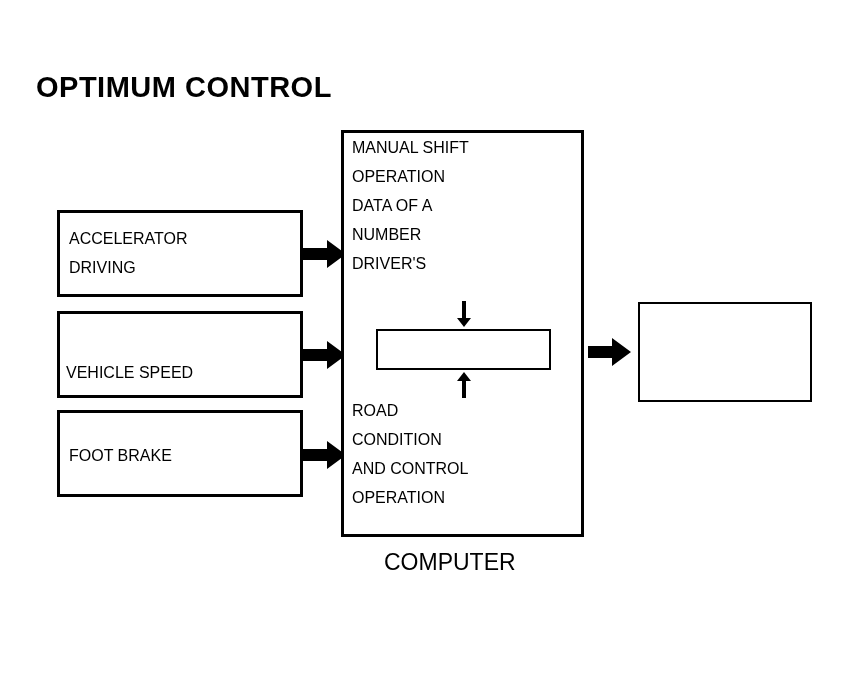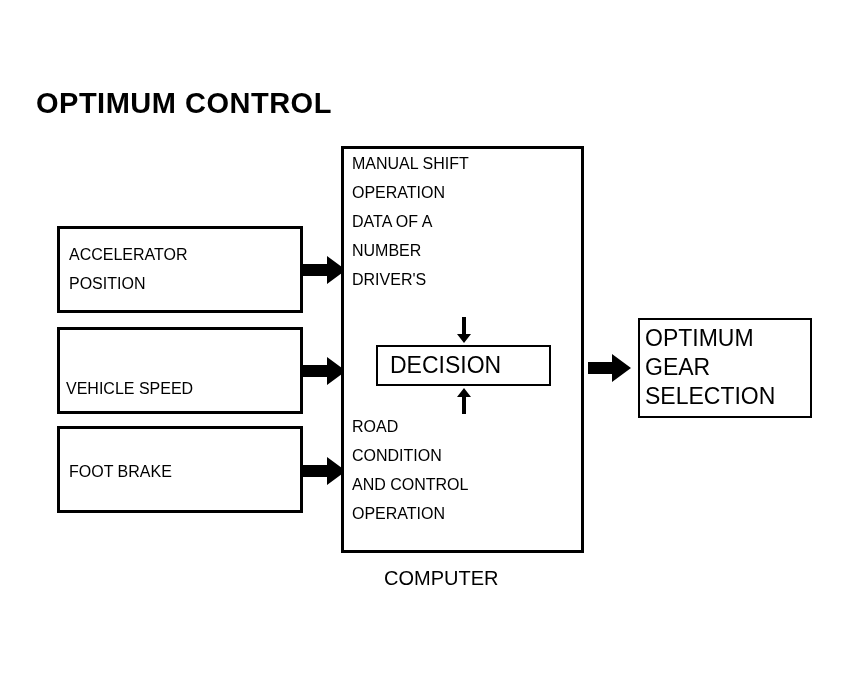--- a/index.html
+++ b/index.html
@@ -10,21 +10,21 @@
   body {
     width: 849px;
     height: 692px;
     position: relative;
     overflow: hidden;
     font-family: "Liberation Sans", sans-serif;
     color: #000000;
   }
   .canvas {
     position: absolute;
-    left: 0; top: 16px;
+    left: 0; top: 0;
     width: 849px;
     height: 544px;
   }
 
   
   .title {
     position: absolute;
     left: 36px;
     top: 73px;
     font-size: 29px;
@@ -83,21 +83,21 @@
     left: 390px; top: 335px;
     font-size: 23px;
     line-height: 29px;
   }
 
   
   #computer-caption {
     position: absolute;
     left: 384px;
     top: 548px;
-    font-size: 20px;
+    font-size: 23px;
     line-height: 29px;
     white-space: pre;
   }
 
   
   #box-output {
     left: 638px; top: 302px; width: 174px; height: 100px;
     border-width: 2px;
   }
   #output-label {
@@ -131,21 +131,21 @@
 </style>
 </head>
 <body>
 
 <div class="canvas">
 
   <div class="title">OPTIMUM CONTROL</div>
 
   <div class="box" id="box-accel"></div>
   <div class="box-text" id="accel-label">ACCELERATOR
-POSITION</div>
+DRIVING</div>
 
   <div class="box" id="box-speed"></div>
   <div class="box-text" id="speed-label">VEHICLE SPEED</div>
 
   <div class="box" id="box-brake"></div>
   <div class="box-text" id="brake-label">FOOT BRAKE</div>
 
   <div class="arrow-right" id="arrow-accel">
     <svg width="44" height="30" viewBox="0 0 44 30">
       <path d="M0,9 L24,9 L24,1 L43,15 L24,29 L24,21 L0,21 Z" fill="#000000"></path>
@@ -172,21 +172,20 @@
 NUMBER
 DRIVER'S</div>
 
   <div class="arrow-vert" id="arrow-down-decision">
     <svg width="16" height="27" viewBox="0 0 16 27">
       <path d="M6,0 L10,0 L10,17 L15,17 L8,26 L1,17 L6,17 Z" fill="#000000"></path>
     </svg>
   </div>
 
   <div class="box" id="box-decision"></div>
-  <div class="box-text" id="decision-label">DECISION</div>
 
   <div class="arrow-vert" id="arrow-up-decision">
     <svg width="16" height="27" viewBox="0 0 16 27">
       <path d="M6,26 L10,26 L10,9 L15,9 L8,0 L1,9 L6,9 Z" fill="#000000"></path>
     </svg>
   </div>
 
   <div class="box-text" id="computer-bottom-text">ROAD
 CONDITION
 AND CONTROL
@@ -194,18 +193,15 @@
 
   <div id="computer-caption">COMPUTER</div>
 
   <div class="arrow-right" id="arrow-output">
     <svg width="44" height="30" viewBox="0 0 44 30">
       <path d="M0,9 L24,9 L24,1 L43,15 L24,29 L24,21 L0,21 Z" fill="#000000"></path>
     </svg>
   </div>
 
   <div class="box" id="box-output"></div>
-  <div class="box-text" id="output-label">OPTIMUM
-GEAR
-SELECTION</div>
 
 
 </div>
 
 </body></html>

